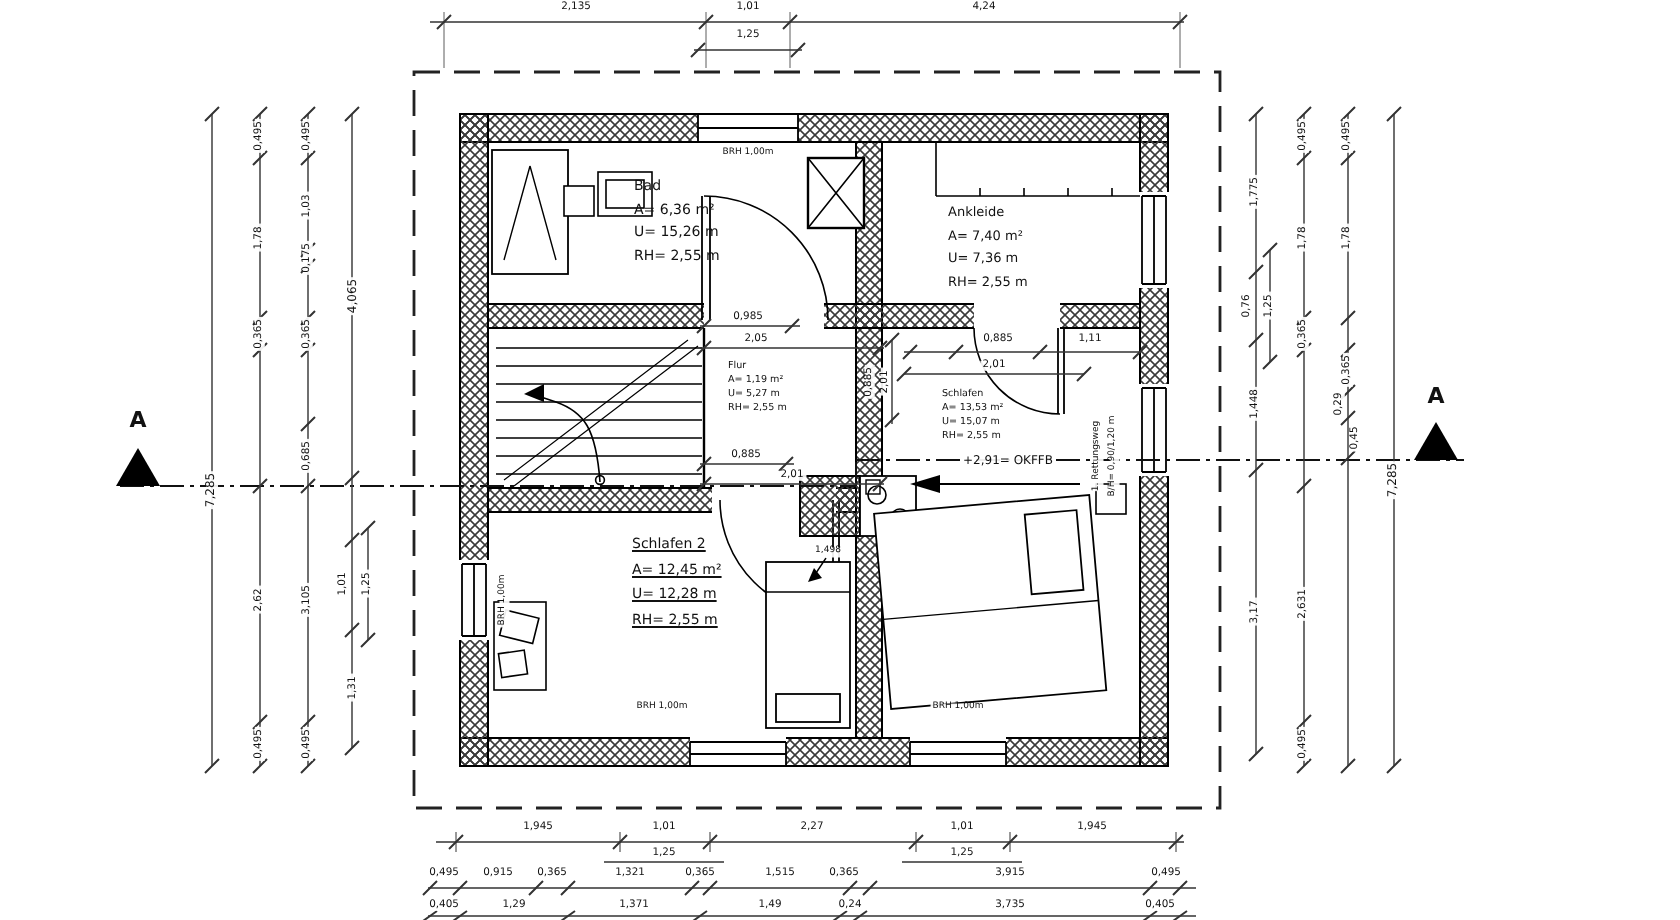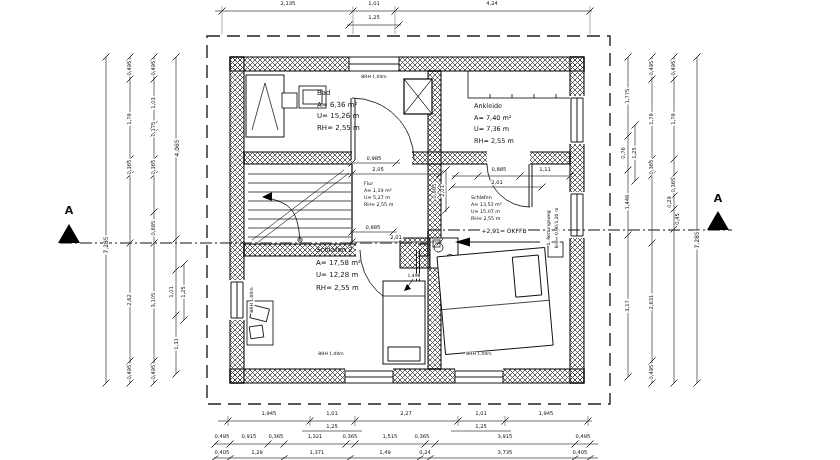--- a/index.html
+++ b/index.html
@@ -15,21 +15,21 @@
     background:rgba(255,255,255,.92);padding:0 1px;color:#111;
   }
   .dim.rot{transform:translate(-50%,-50%) rotate(-90deg);}
   
   .room{position:absolute;text-align:left;color:#111;}
   .room div{white-space:nowrap;}
   #room-bad{left:317px;top:88px;font-size:7px;line-height:11.5px;}
   #room-ankleide{left:474px;top:101px;font-size:6.5px;line-height:11.5px;}
   #room-flur{left:364px;top:180px;font-size:4.8px;line-height:7px;}
   #room-schlafen{left:471px;top:194px;font-size:4.8px;line-height:7px;}
-  #room-schlafen2{left:316px;top:244px;font-size:7px;line-height:12.5px;}
+  #room-schlafen2{left:316px;top:266px;font-size:7px;line-height:12.5px;text-decoration:underline;}
   
   .sill{position:absolute;transform:translate(-50%,-50%);font-size:4.5px;line-height:1;
         background:rgba(255,255,255,.92);padding:0 1px;white-space:nowrap;}
   #sill-top{left:374px;top:77px;}
   #sill-bottom-left{left:331px;top:354px;}
   #sill-bottom-right{left:479px;top:354px;}
   #sill-left{left:252px;top:300px;transform:translate(-50%,-50%) rotate(-90deg);}
   #level-marker{position:absolute;left:504px;top:231px;transform:translate(-50%,-50%);
         font-size:6px;line-height:1;background:rgba(255,255,255,.92);white-space:nowrap;}
   .rescue{position:absolute;font-size:4.5px;line-height:1;white-space:nowrap;
@@ -306,21 +306,21 @@
     <div>RH= 2,55 m</div>
   </div>
   <div class="room" id="room-schlafen">
     <div>Schlafen</div>
     <div>A= 13,53 m²</div>
     <div>U= 15,07 m</div>
     <div>RH= 2,55 m</div>
   </div>
   <div class="room" id="room-schlafen2">
     <div>Schlafen 2</div>
-    <div>A= 17,58 m²</div>
+    <div>A= 12,45 m²</div>
     <div>U= 12,28 m</div>
     <div>RH= 2,55 m</div>
   </div>
 
   <span class="sill" id="sill-top">BRH 1,00m</span>
   <span class="sill" id="sill-bottom-left">BRH 1,00m</span>
   <span class="sill" id="sill-bottom-right">BRH 1,00m</span>
   <span class="sill" id="sill-left">BRH 1,00m</span>
 
   <span id="level-marker">+2,91= OKFFB</span>

